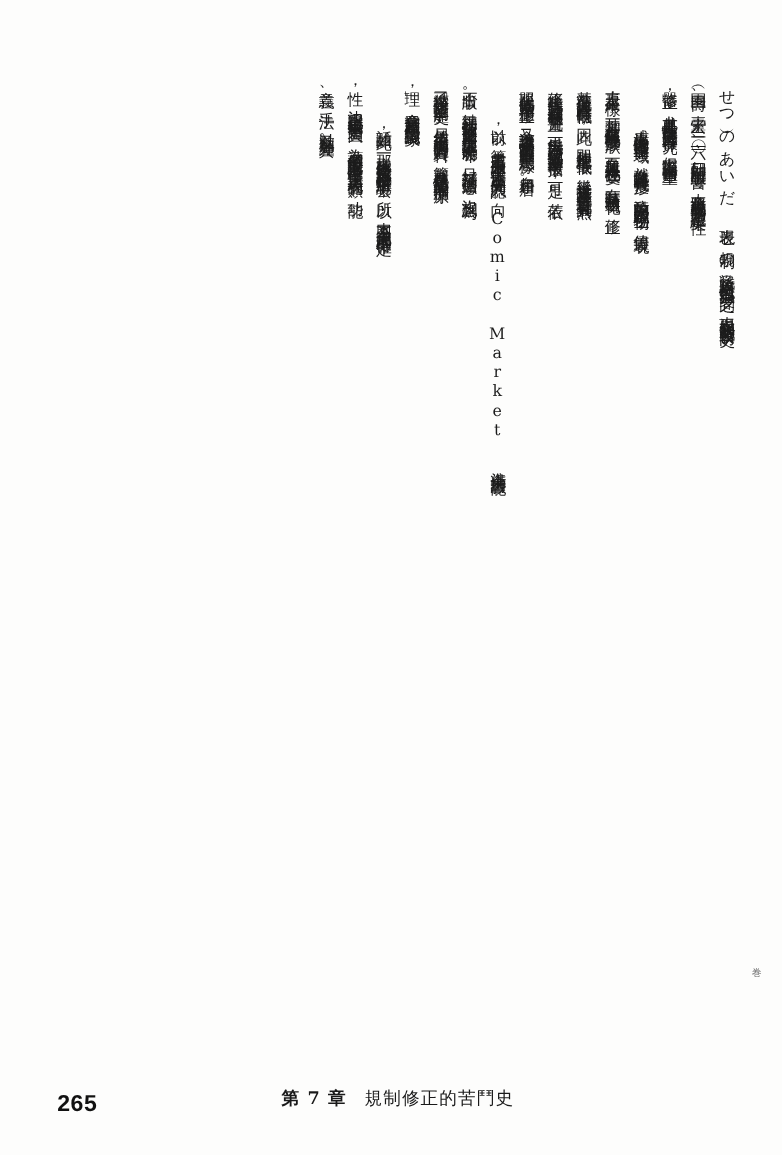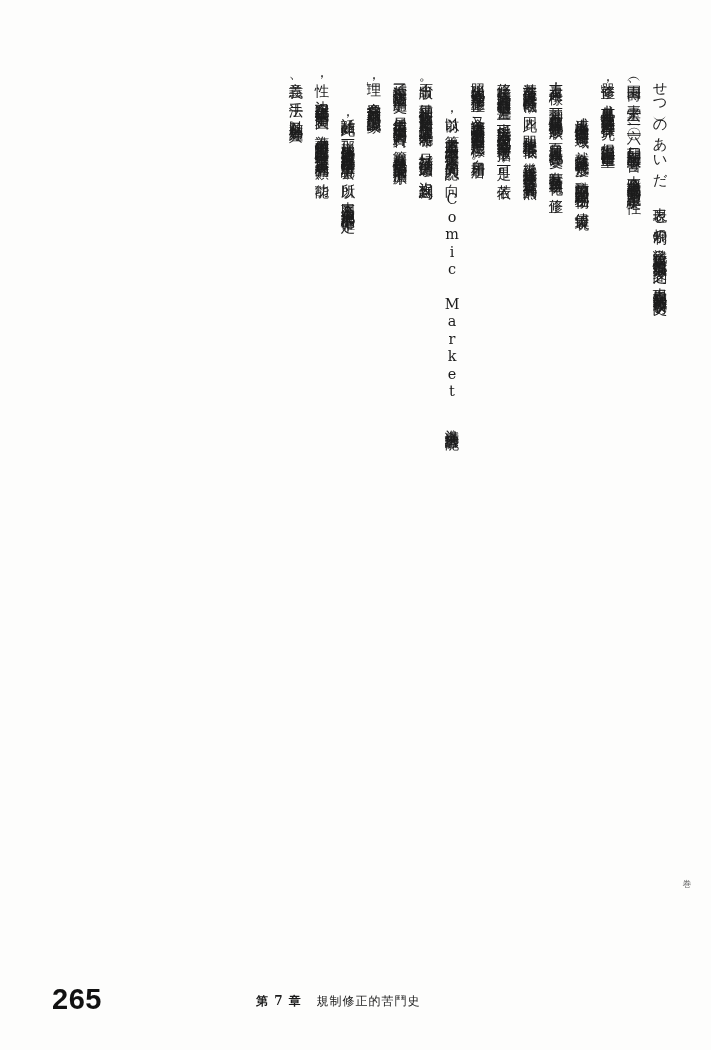--- a/index.html
+++ b/index.html
@@ -56,31 +56,31 @@
     position: absolute;
     bottom: 26px;
     left: 0;
     right: 0;
     height: 40px;
   }
   .folio {
     position: absolute;
     left: 52px;
     bottom: 8px;
-    font-size: 29px;
+    font-size: 21px;
     font-weight: bold;
     letter-spacing: 0.5px;
     color: #111;
     font-family: "Liberation Sans", sans-serif;
   }
   .running-head {
     position: absolute;
     left: 256px;
     bottom: 14px;
-    font-size: 12px;
+    font-size: 16px;
     color: #1a1a1a;
     letter-spacing: 1px;
     white-space: nowrap;
     font-family: "DejaVu Serif", "Liberation Serif", serif;
   }
   .running-head .chap {
     font-weight: bold;
     margin-right: 10px;
   }
   .side-mark {

